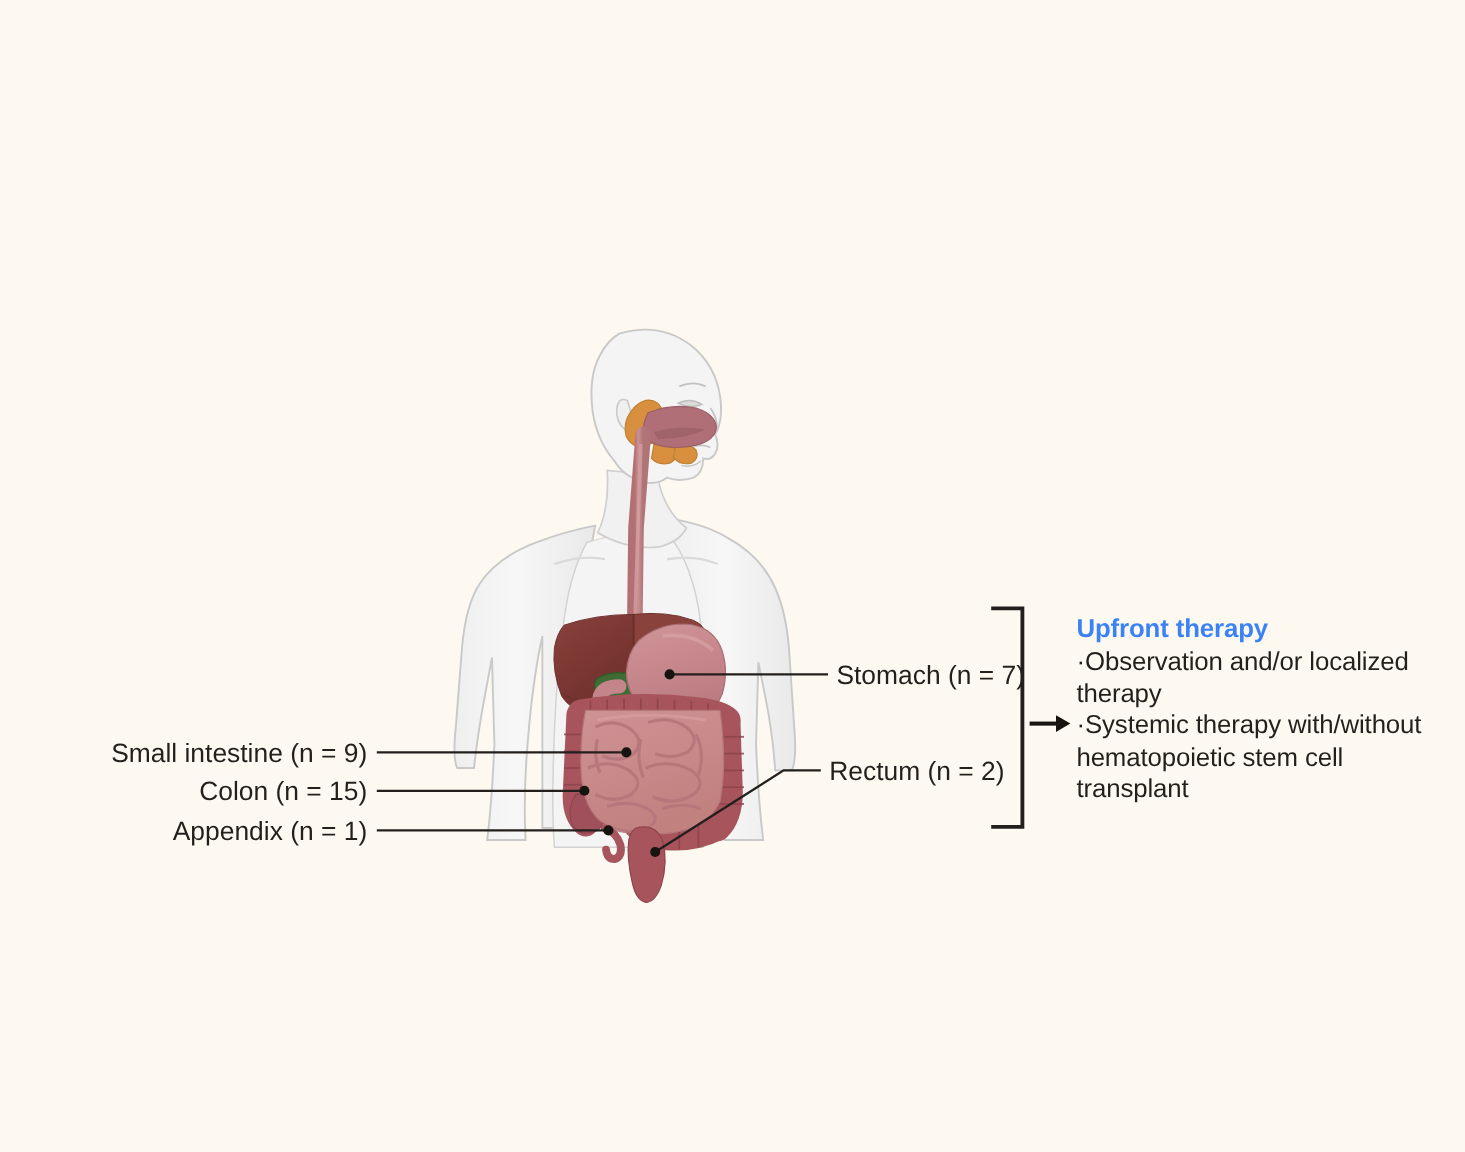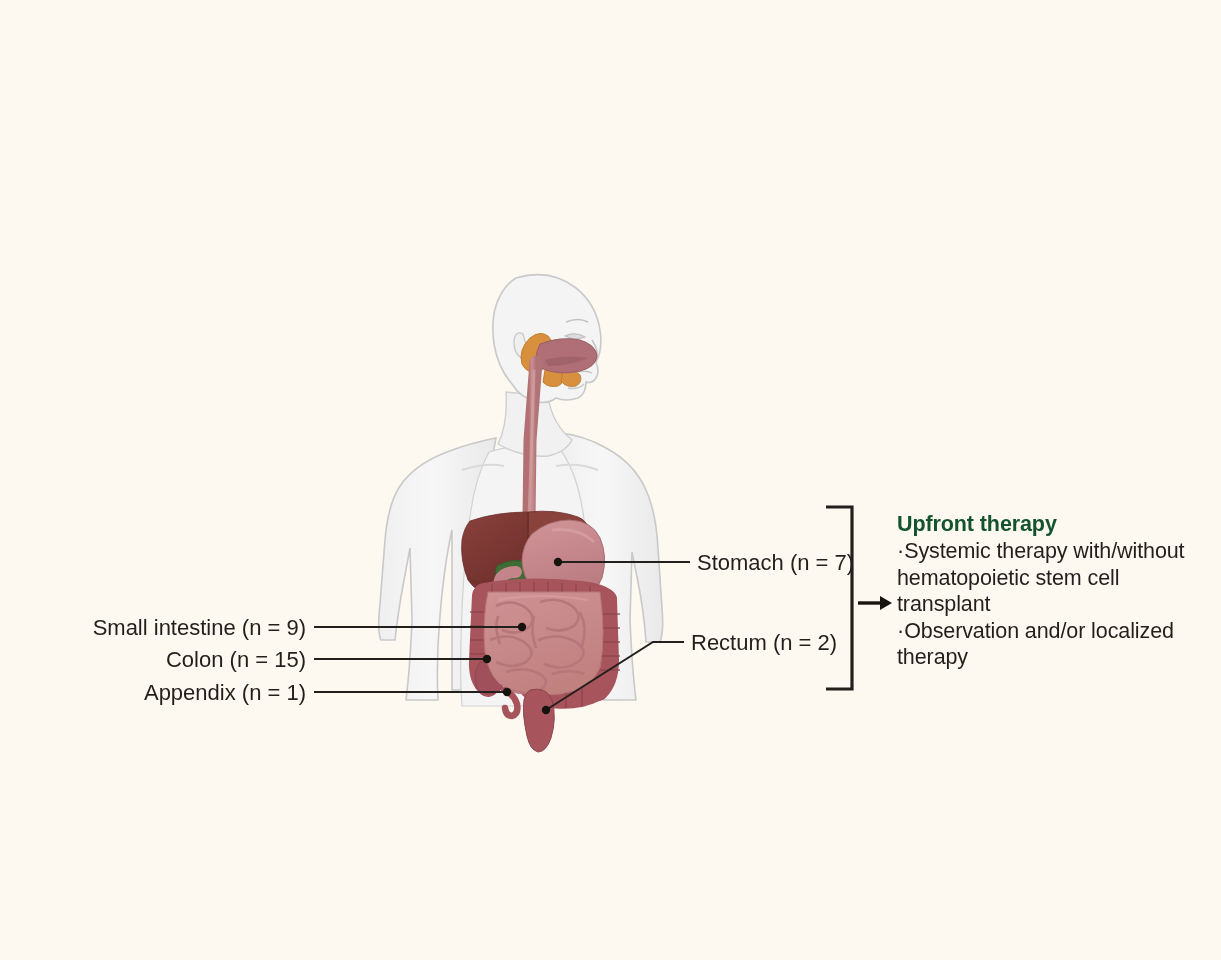--- a/index.html
+++ b/index.html
@@ -62,21 +62,21 @@
     left: 897px;
     top: 511px;
     width: 300px;
   }
   .therapy-title {
     font-size: 21.5px;
     font-weight: bold;
     line-height: 26px;
     margin: 0 0 1px 0;
     letter-spacing: -0.1px;
-    color: #14532d;
+    color: #3b82f6;
   }
   .therapy-bullet {
     font-size: 21.5px;
     line-height: 26.5px;
     margin: 0;
     color: #231f1c;
     letter-spacing: -0.1px;
   }
   .therapy-bullet .dot-mark {
     letter-spacing: 0;
@@ -367,17 +367,17 @@
     <path class="bracket" d="M826 507 L852 507 L852 689 L826 689"></path>
 
     <g>
       <path class="arrow-shaft" d="M858 603 L882 603"></path>
       <path class="arrow-head" d="M880 596 L892 603 L880 610 Z"></path>
     </g>
   </svg>
 
   <div class="therapy-panel">
     <p class="therapy-title">Upfront therapy</p>
+    <p class="therapy-bullet"><span class="dot-mark">·</span><span>Observation and/or localized therapy</span></p>
     <p class="therapy-bullet"><span class="dot-mark">·</span><span>Systemic therapy with/without hematopoietic stem cell transplant</span></p>
-    <p class="therapy-bullet"><span class="dot-mark">·</span><span>Observation and/or localized therapy</span></p>
   </div>
 
 </div>
 
 </body></html>

